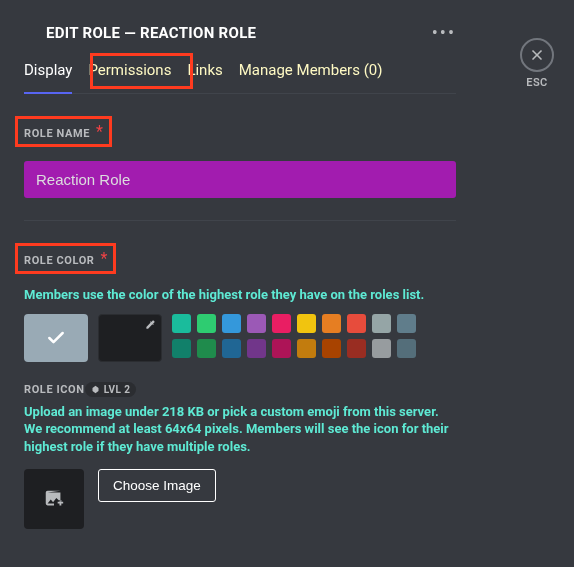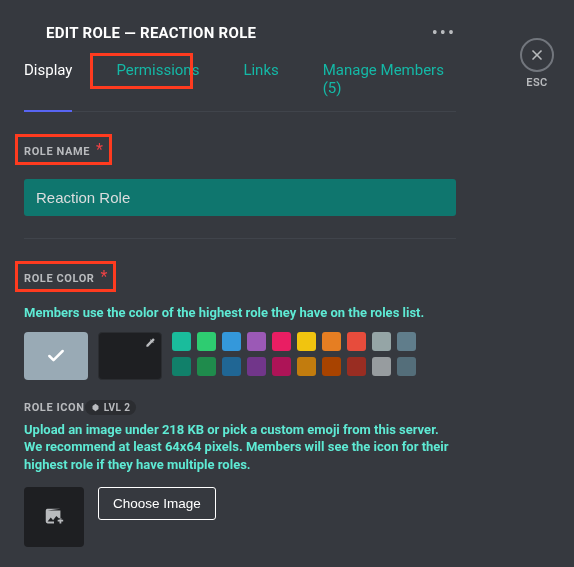--- a/index.html
+++ b/index.html
@@ -22,24 +22,24 @@
     border-radius: 50%;
     border: 2px solid #72767d;
     display: flex; align-items: center; justify-content: center;
     color: #b9bbbe;
     cursor: pointer;
     background: transparent;
     margin: 0 auto 4px;
   }
   .close-btn svg { width: 16px; height: 16px; stroke: currentColor; }
   .esc { font-size: 11px; color: #b9bbbe; font-weight: 600; letter-spacing: .5px; }
-  .tabs { display: flex; gap: 44px; border-bottom: 1px solid #40444b; margin-bottom: 22px; }
+  .tabs { display: flex; gap: 16px; border-bottom: 1px solid #40444b; margin-bottom: 22px; }
   .tab {
     font-size: 15px;
-    color: #14b8a6;
+    color: #fef9c3;
     padding-bottom: 14px;
     cursor: pointer;
     position: relative;
   }
   .tab.active { color: #ffffff; }
   .tab.active::after {
     content: "";
     position: absolute;
     left: 0; right: 0; bottom: -1px;
     height: 2px;
@@ -49,21 +49,21 @@
   .section-label {
     font-size: 11px;
     font-weight: 700;
     letter-spacing: .6px;
     color: #b9bbbe;
     text-transform: uppercase;
   }
   .req { color: #ed4245; margin-left: 2px; }
   .input {
     width: 100%;
-    background: #0f766e;
+    background: #a21caf;
     border: none;
     border-radius: 3px;
     padding: 10px 12px;
     color: #dcddde;
     font-size: 15px;
     margin-top: 8px;
     outline: none;
   }
   .divider { border: none; border-top: 1px solid #40444b; margin: 22px 0; }
   .desc { font-size: 13px; color: #5eead4; line-height: 1.35; margin-top: 6px; font-weight: bold; }
@@ -130,21 +130,21 @@
 <div class="page">
   <div class="header-row">
     <div class="title">EDIT ROLE — REACTION ROLE</div>
     <div class="more">•••</div>
   </div>
 
   <div class="tabs">
     <div class="tab active">Display</div>
     <div class="tab" id="perm-tab">Permissions</div>
     <div class="tab">Links</div>
-    <div class="tab">Manage Members (5)</div>
+    <div class="tab">Manage Members (0)</div>
   </div>
 
   
   <span class="hl">
     <span class="section-label">ROLE NAME</span>
     <span class="req">*</span>
   </span>
   <input class="input" value="Reaction Role" style="">
 
   <hr class="divider">

